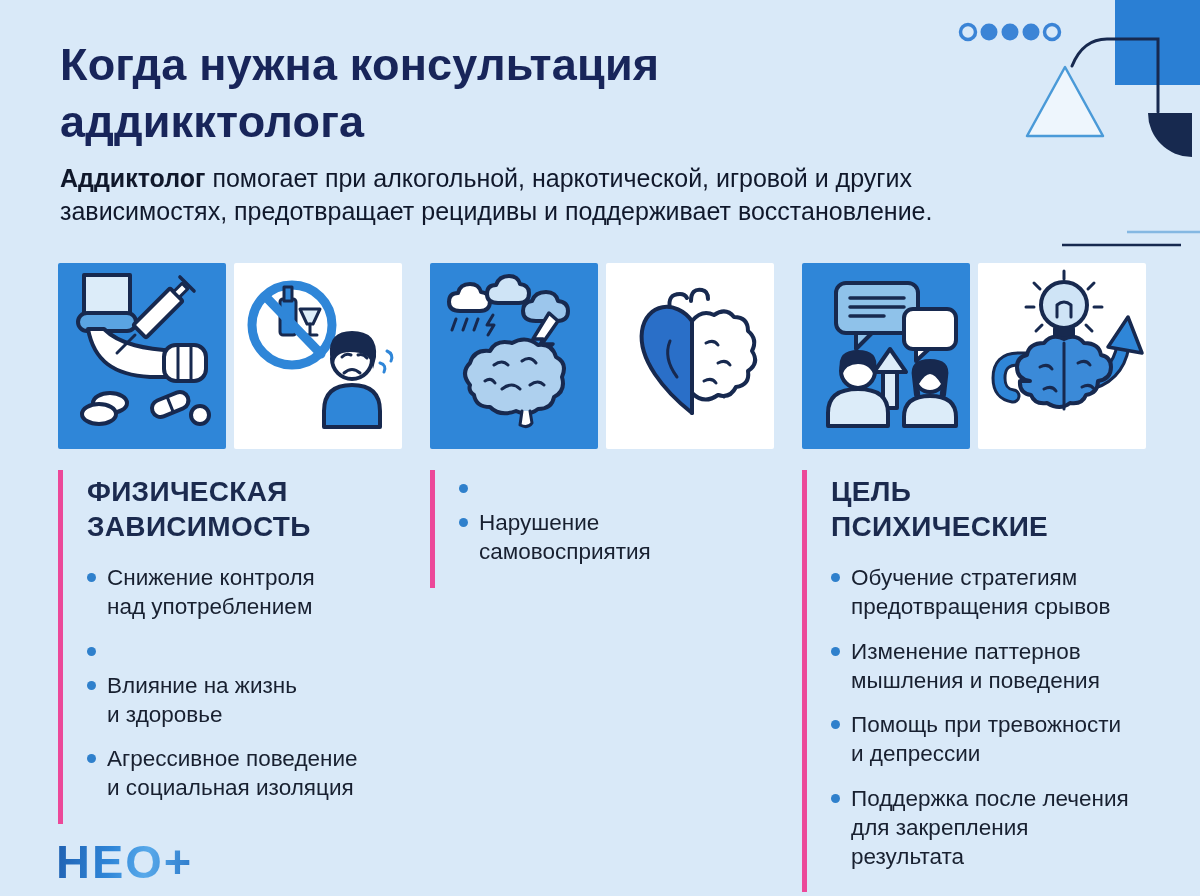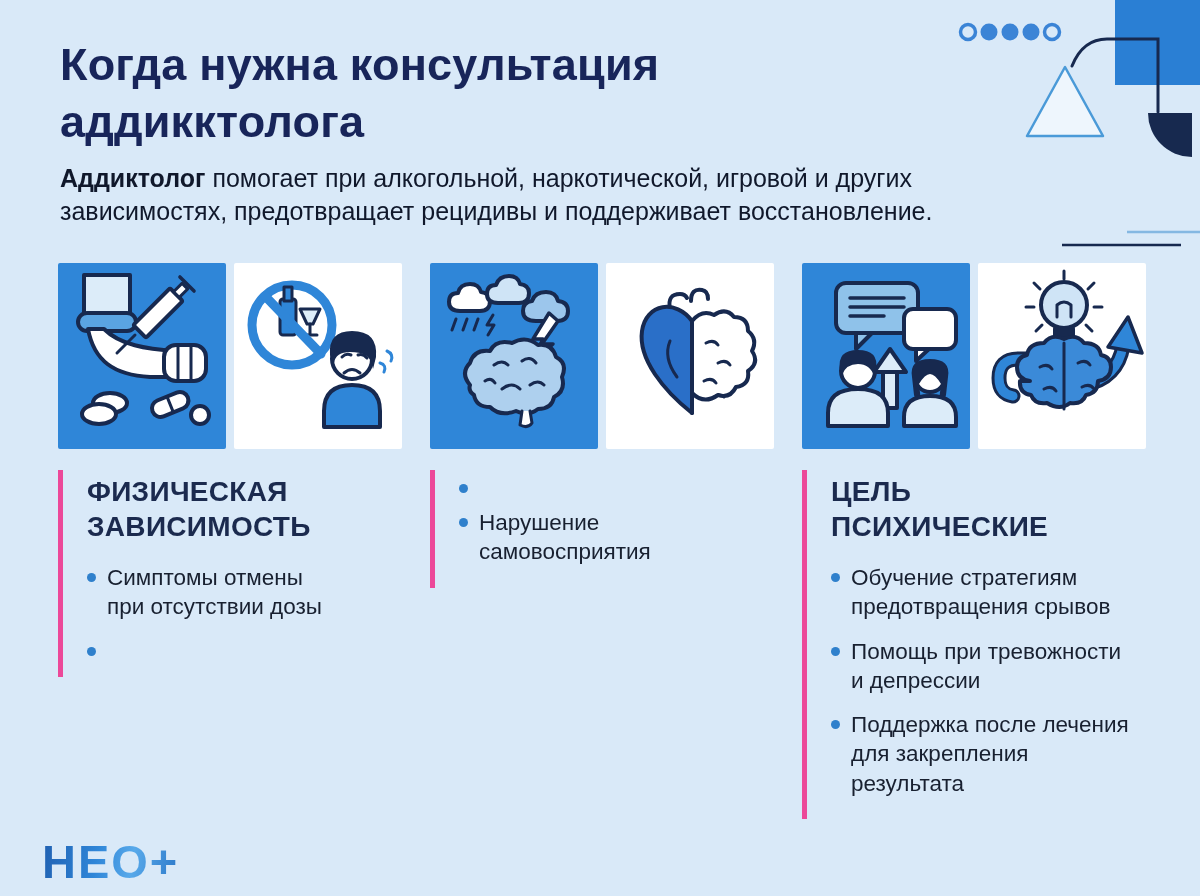--- a/index.html
+++ b/index.html
@@ -25,21 +25,21 @@
   .tile.white { background:#ffffff; }
   .tile svg { display:block; width:168px; height:186px; }
 
   .textblock { margin-top:21px; border-left:5px solid #ec4899; padding:4px 0 6px 24px; }
   .textblock h2 { font-size:28px; line-height:1.25; font-weight:800; color:#1b2a4e; letter-spacing:.3px; margin-bottom:19px; }
   .textblock ul { list-style:none; }
   .textblock li { display:flex; gap:11px; margin-bottom:15px; font-size:22.5px; line-height:1.3; color:#182030; }
   .dot { width:9px; height:9px; border-radius:50%; background:#2f80cc; margin-top:10px; flex-shrink:0; }
 
   
-  .logo { position:absolute; left:42px; top:834px; font-size:47px; font-weight:900; letter-spacing:2px;
+  .logo { position:absolute; left:56px; top:834px; font-size:47px; font-weight:900; letter-spacing:2px;
           background:linear-gradient(100deg,#1f5fb0 0%,#2f86d8 40%,#58a9ea 65%,#2a77c8 100%);
           -webkit-background-clip:text; background-clip:text; color:transparent; }
 </style>
 </head>
 <body>
 
 <div class="canvas">
 
   <svg class="decor" viewBox="0 0 300 260" aria-hidden="true">
     <rect x="215" y="0" width="85" height="85" fill="#2a7fd4"></rect>
@@ -107,25 +107,35 @@
           </g>
         </svg>
       </div>
     </div>
     <div class="textblock">
       <h2 class="pre">ФИЗИЧЕСКАЯ
 ЗАВИСИМОСТЬ</h2>
       <ul>
         <li>
             <span class="dot"></span>
-            <span class="pre">Симптомы отмены
-при отсутствии дозы</span>
-          </li>
-        <li>
-            <span class="dot"></span>
+            <span class="pre">Снижение контроля
+над употреблением</span>
+          </li>
+        <li>
+            <span class="dot"></span>
+          </li>
+        <li>
+            <span class="dot"></span>
+            <span class="pre">Влияние на жизнь
+и здоровье</span>
+          </li>
+        <li>
+            <span class="dot"></span>
+            <span class="pre">Агрессивное поведение
+и социальная изоляция</span>
           </li>
       </ul>
     </div>
   </section>
 
   <section class="col col2">
     <div class="tiles">
       <div class="tile blue">
         <svg viewBox="0 0 168 186">
           <g stroke="#17294f" stroke-width="4" stroke-linecap="round" stroke-linejoin="round">
@@ -213,20 +223,25 @@
       <h2 class="pre">ЦЕЛЬ
 ПСИХИЧЕСКИЕ</h2>
       <ul>
         <li>
             <span class="dot"></span>
             <span class="pre">Обучение стратегиям
 предотвращения срывов</span>
           </li>
         <li>
             <span class="dot"></span>
+            <span class="pre">Изменение паттернов
+мышления и поведения</span>
+          </li>
+        <li>
+            <span class="dot"></span>
             <span class="pre">Помощь при тревожности
 и депрессии</span>
           </li>
         <li>
             <span class="dot"></span>
             <span class="pre">Поддержка после лечения
 для закрепления
 результата</span>
           </li>
       </ul>

